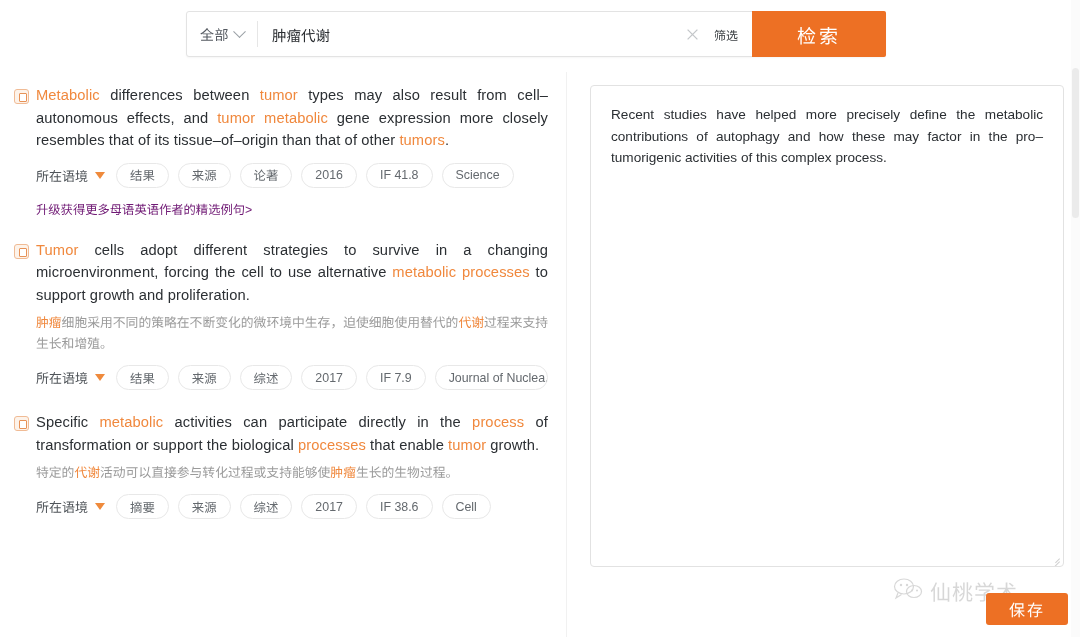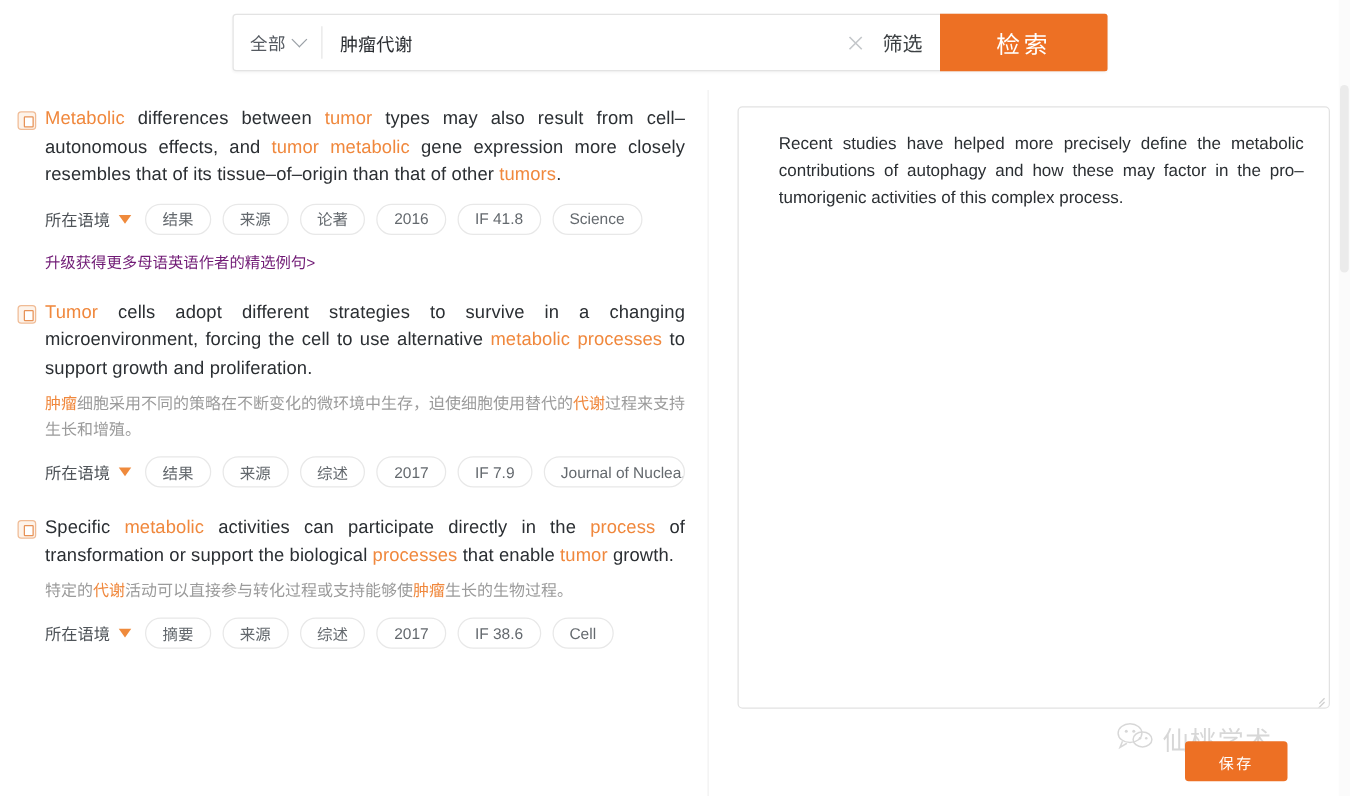--- a/index.html
+++ b/index.html
@@ -69,21 +69,21 @@
     display: flex;
     align-items: center;
     justify-content: center;
     cursor: pointer;
   }
   .clear-x svg { display: block; }
   .filter-btn {
     display: flex;
     align-items: center;
     padding: 0 14px 0 4px;
-    font-size: 16px;
+    font-size: 12px;
     color: #3c4043;
     cursor: pointer;
     user-select: none;
   }
   .search-btn {
     width: 134px;
     background: #ed7024;
     color: #ffffff;
     font-size: 19px;
     letter-spacing: 3px;
@@ -228,21 +228,20 @@
     padding: 18px 20px;
     overflow: hidden;
   }
   .note-text {
     font-size: 13.6px;
     line-height: 21.5px;
     color: #2b2f33;
     text-align: justify;
     text-justify: inter-word;
     white-space: pre-wrap;
-    margin-left: 12px;
   }
   .resize-grip {
     position: absolute;
     right: 2px; bottom: 2px;
     width: 12px; height: 12px;
     cursor: nwse-resize;
   }
   .resize-grip i {
     position: absolute;
     right: 1px;
@@ -265,27 +264,27 @@
     pointer-events: none;
   }
   .wm-text {
     font-size: 21px;
     color: #8d8d8d;
     letter-spacing: 1px;
     font-family: "DejaVu Sans", sans-serif;
   }
   .save-btn {
     position: absolute;
-    left: 948px; top: 593px;
+    left: 986px; top: 593px;
     width: 82px; height: 32px;
     background: #ed7024;
     color: #fff;
     border: 0;
     border-radius: 3px;
-    font-size: 12px;
+    font-size: 16px;
     letter-spacing: 2px;
     cursor: pointer;
     font-family: "Liberation Sans", "DejaVu Sans", sans-serif;
   }
 
   
   .page-scroll {
     position: absolute;
     right: 0; top: 0;
     width: 9px; height: 637px;

